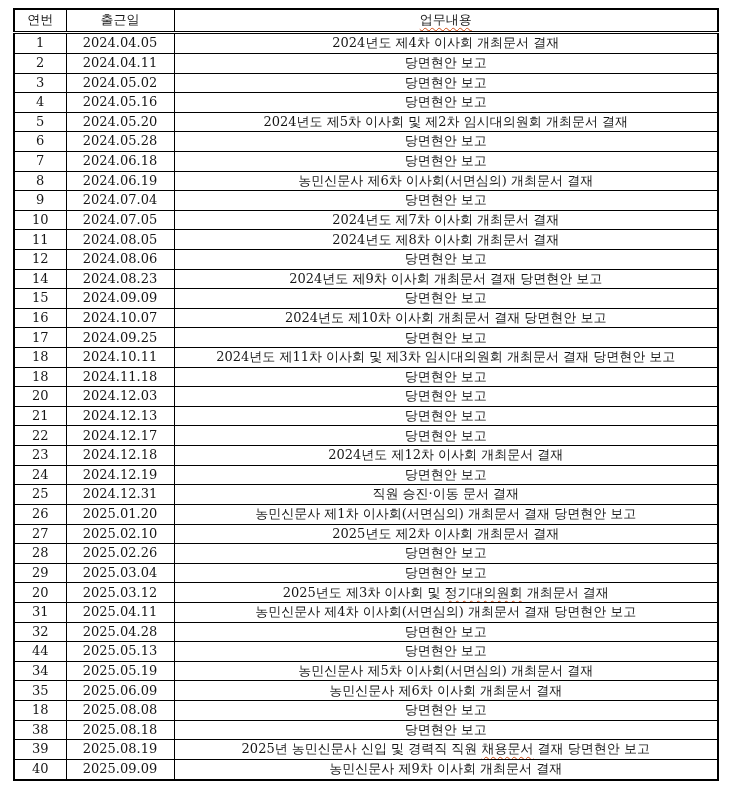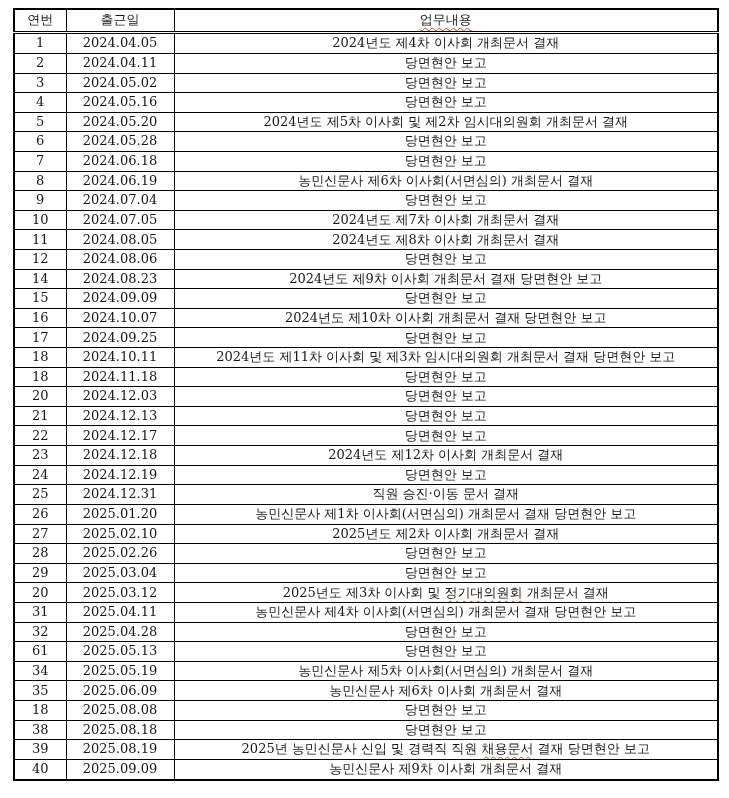--- a/index.html
+++ b/index.html
@@ -221,21 +221,21 @@
           <td>31</td>
           <td>2025.04.11</td>
           <td>농민신문사 제4차 이사회(서면심의) 개최문서 결재 당면현안 보고</td>
         </tr>
         <tr>
           <td>32</td>
           <td>2025.04.28</td>
           <td>당면현안 보고</td>
         </tr>
         <tr>
-          <td>61</td>
+          <td>44</td>
           <td>2025.05.13</td>
           <td>당면현안 보고</td>
         </tr>
         <tr>
           <td>34</td>
           <td>2025.05.19</td>
           <td>농민신문사 제5차 이사회(서면심의) 개최문서 결재</td>
         </tr>
         <tr>
           <td>35</td>

